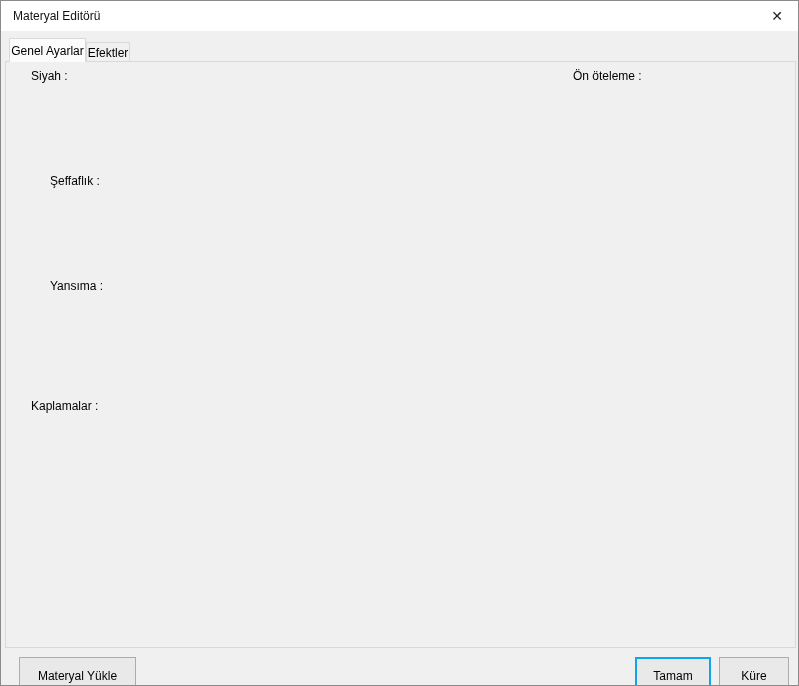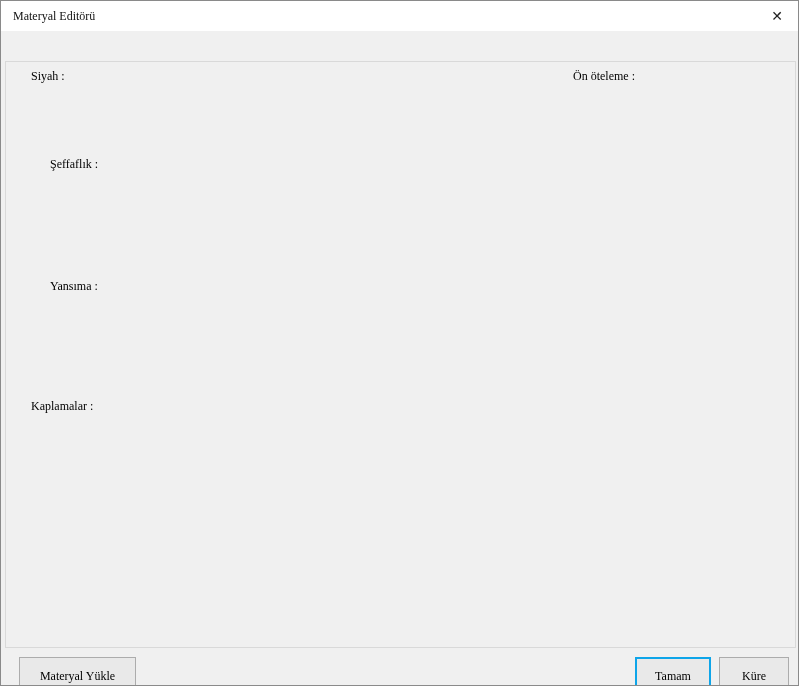--- a/index.html
+++ b/index.html
@@ -1,20 +1,20 @@
 <!DOCTYPE html>
 <html><head>
 <meta charset="utf-8">
 <style>
   html,body{margin:0;padding:0;background:#cfd8dc;}
   *{box-sizing:border-box;}
   .window{
     position:relative;width:799px;height:686px;
     background:#f0f0f0;border:1px solid #8a8a8a;
-    font-family:Liberation Serif, serif;font-size:12px;color:#000;
+    font-family:Liberation Sans, sans-serif;font-size:12px;color:#000;
     overflow:hidden;
   }
   .titlebar{position:absolute;left:0;top:0;width:100%;height:30px;background:#ffffff;}
   .title-text{position:absolute;left:12px;top:8px;font-size:12px;color:#111;}
   .close-btn{position:absolute;right:6px;top:0;width:30px;height:30px;display:flex;align-items:center;justify-content:center;font-size:14px;color:#222;cursor:pointer;}
   .tabstrip{position:absolute;left:0;top:30px;width:100%;height:30px;background:#f0f0f0;}
   .tab{position:absolute;border:1px solid #d9d9d9;border-bottom:none;display:flex;align-items:center;justify-content:center;}
   .tab.active{left:8px;top:7px;width:77px;height:24px;background:#fcfcfc;z-index:3;}
   .tab.inactive{left:85px;top:11px;width:44px;height:20px;background:#f0f0f0;z-index:1;}
   .page{position:absolute;left:4px;top:60px;width:791px;height:587px;background:#f0f0f0;border:1px solid #d9d9d9;z-index:2;}
@@ -54,20 +54,28 @@
 </head>
 <body>
 
 <div class="window">
 
   <div class="titlebar">
     <span class="title-text">Materyal Editörü</span>
     <span class="close-btn">✕</span>
   </div>
 
+  <div class="tabstrip">
+    <div class="tab active">
+      <span>Genel Ayarlar</span>
+    </div>
+    <div class="tab inactive">
+      <span>Efektler</span>
+    </div>
+  </div>
 
   <div class="page"></div>
 
   <div class="group" style="left:18px;top:74px;width:527px;height:97px;"></div>
   <span class="group-label" style="left:26px;top:68px;">Siyah :</span>
 
   <span class="lbl" style="left:30px;top:92px;">Materyal adı :</span>
   <div class="field focus" style="left:156px;top:88px;width:291px;">
     <span>Taş duvar</span>
     <span class="caret"></span>
@@ -88,21 +96,21 @@
         <div class="tri-dn"></div>
       </div>
   </div>
   <span class="lbl" style="left:270px;top:143px;">Parlaklık kuvveti :</span>
   <div class="field" style="left:428px;top:139px;width:68px;">
     <span>50</span>
   </div>
 
   <div class="group" style="left:18px;top:179px;width:527px;height:98px;"></div>
   <span class="cb" style="left:28px;top:173px;background:#f0f0f0;outline:3px solid #f0f0f0;"></span>
-  <span class="group-label" style="left:45px;top:156px;">Şeffaflık :</span>
+  <span class="group-label" style="left:45px;top:173px;">Şeffaflık :</span>
 
   <span class="lbl dis" style="left:30px;top:194px;">Değer :</span>
   <div class="field dis" style="left:155px;top:190px;width:72px;">
     <span>0</span>
   </div>
   <div class="spin dis" style="left:227px;top:190px;">
     <div class="sbtn">
         <div class="tri-up"></div>
       </div>
     <div class="sbtn">

